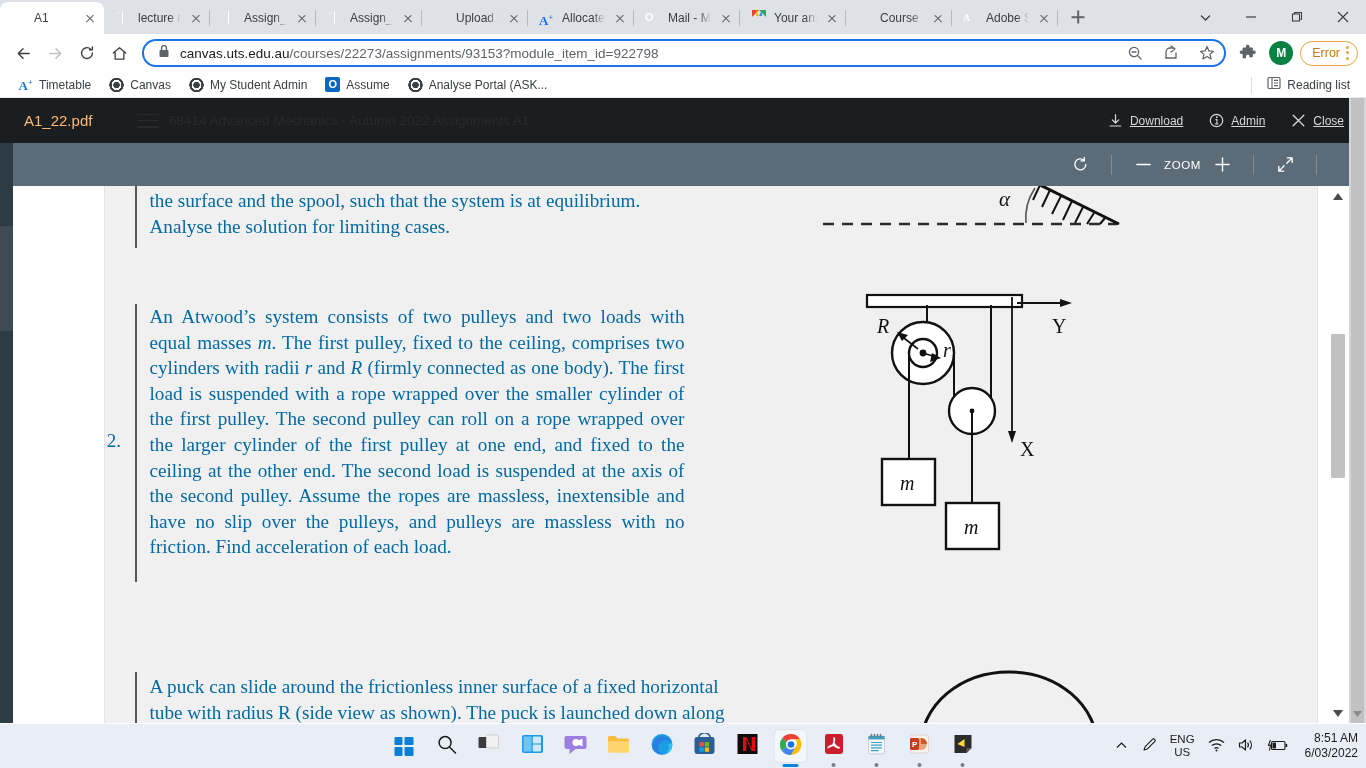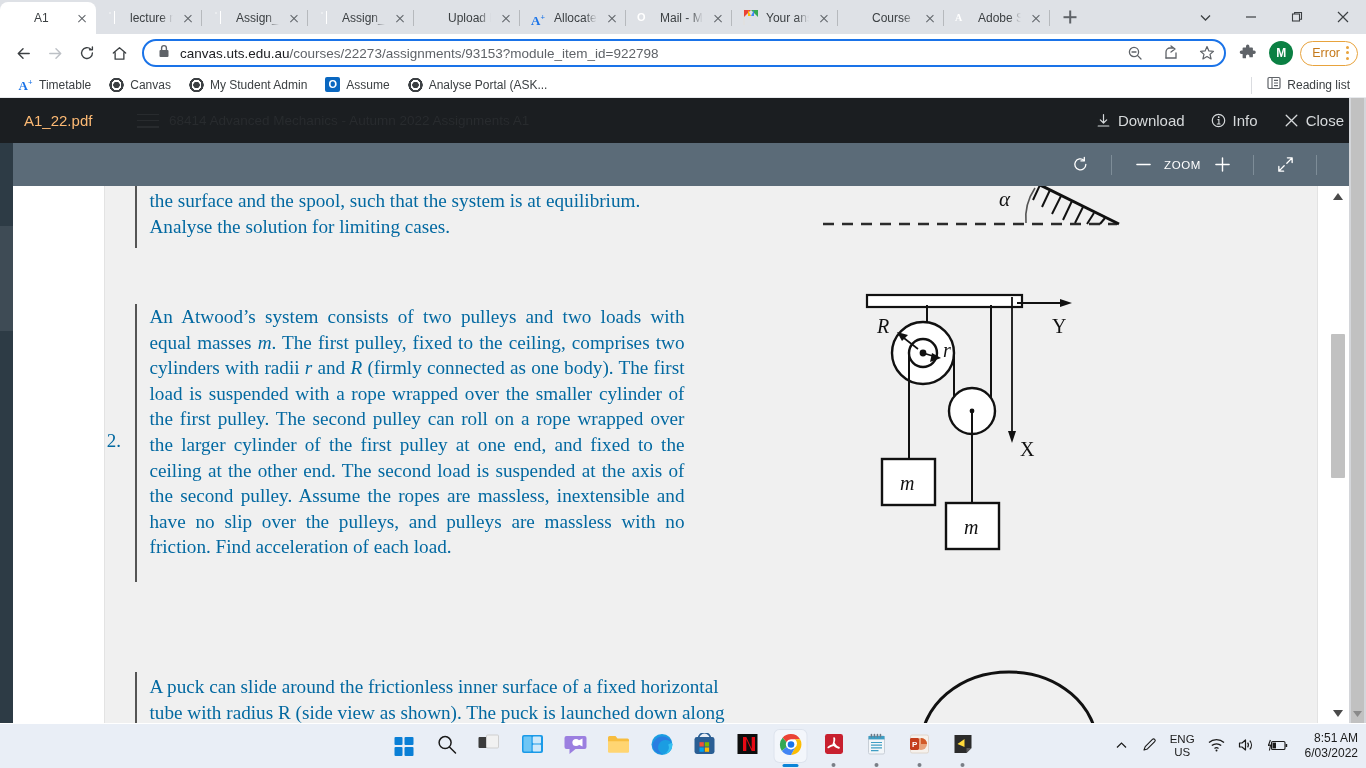--- a/index.html
+++ b/index.html
@@ -14,21 +14,21 @@
   .tabstrip {
     height:34px; background:#dee1e6; display:flex; align-items:flex-end;
     position:relative;
   }
   .tabs { display:flex; align-items:flex-end; height:34px; }
   .tab {
     height:32px; display:flex; align-items:center; gap:7px;
     padding:0 6px 0 11px; width:106px; position:relative;
     font-size:12px; color:#3c4043; border-radius:8px 8px 0 0;
   }
-  .tab.active { background:#ffffff; width:96px; }
+  .tab.active { background:#ffffff; width:104px; }
   .tab:not(.active)::after{
     content:""; position:absolute; right:0; top:8px; height:16px; width:1px;
     background:#b6b9bd;
   }
   .tab .favicon { width:16px; height:16px; flex:0 0 16px; position:relative; }
   .tab .tlabel {
     flex:1; white-space:nowrap; overflow:hidden; font-size:12px;
     color:#3c4043; mask-image:linear-gradient(to right,#000 72%,transparent 100%);
     -webkit-mask-image:linear-gradient(to right,#000 72%,transparent 100%);
   }
@@ -125,21 +125,21 @@
     position:absolute;left:137px;top:0;height:45px;display:flex;align-items:center;gap:10px;
     color:#282b2e;font-size:13.5px;white-space:nowrap;
   }
   .hamburger{width:22px;height:14px;display:flex;flex-direction:column;justify-content:space-between;}
   .hamburger i{height:1.6px;background:#282b2e;display:block;}
   .pdf-title{
     position:absolute;left:24px;top:0;height:45px;display:flex;align-items:center;
     font-size:15px;color:#fdba74;background:#1b1e21;padding-right:14px;z-index:3;
   }
   .hdr-actions{position:absolute;right:22px;top:0;height:45px;display:flex;align-items:center;gap:26px;z-index:3;}
-  .hdr-btn{display:flex;align-items:center;gap:7px;color:#d6d9db;font-size:15px;}
+  .hdr-btn{display:flex;align-items:center;gap:7px;color:#d6d9db;font-size:12px;text-decoration:underline;}
 
   .zoombar{
     position:absolute;left:13px;right:10px;top:45px;height:43px;background:#5b6b78;
     display:flex;align-items:center;justify-content:flex-end;padding-right:25px;gap:0;
   }
   .zsep{width:1px;height:20px;background:#7e8d98;margin:0 14px;}
   .zbtn{width:34px;height:30px;display:flex;align-items:center;justify-content:center;color:#fff;}
   .zlabel{color:#fff;font-size:11.5px;letter-spacing:0.6px;padding:0 4px;}
 
   .doc-wrap{
@@ -408,21 +408,21 @@
           <path d="M7.5 1.5 V9.8 M4.3 6.8 L7.5 10 L10.7 6.8 M2.2 13 H12.8" fill="none" stroke="#d6d9db" stroke-width="1.2" stroke-linecap="round" stroke-linejoin="round"></path>
         </svg>
       <span>Download</span>
     </div>
     <div class="hdr-btn">
       <svg width="15" height="15" viewBox="0 0 15 15">
           <circle cx="7.5" cy="7.5" r="6.2" fill="none" stroke="#d6d9db" stroke-width="1.2"></circle>
           <path d="M7.7 4 V4.2 M6.9 6.6 H7.9 V11 M6.3 11 H9.1" stroke="#d6d9db" stroke-width="1.1" fill="none" stroke-linecap="round"></path>
           <circle cx="7.7" cy="4.2" r="0.85" fill="#d6d9db"></circle>
         </svg>
-      <span>Info</span>
+      <span>Admin</span>
     </div>
     <div class="hdr-btn">
       <svg width="15" height="15" viewBox="0 0 15 15">
           <path d="M2.2 2.2 L12.8 12.8 M12.8 2.2 L2.2 12.8" stroke="#d6d9db" stroke-width="1.3" stroke-linecap="round"></path>
         </svg>
       <span>Close</span>
     </div>
   </div>
 
   <div class="zoombar">

